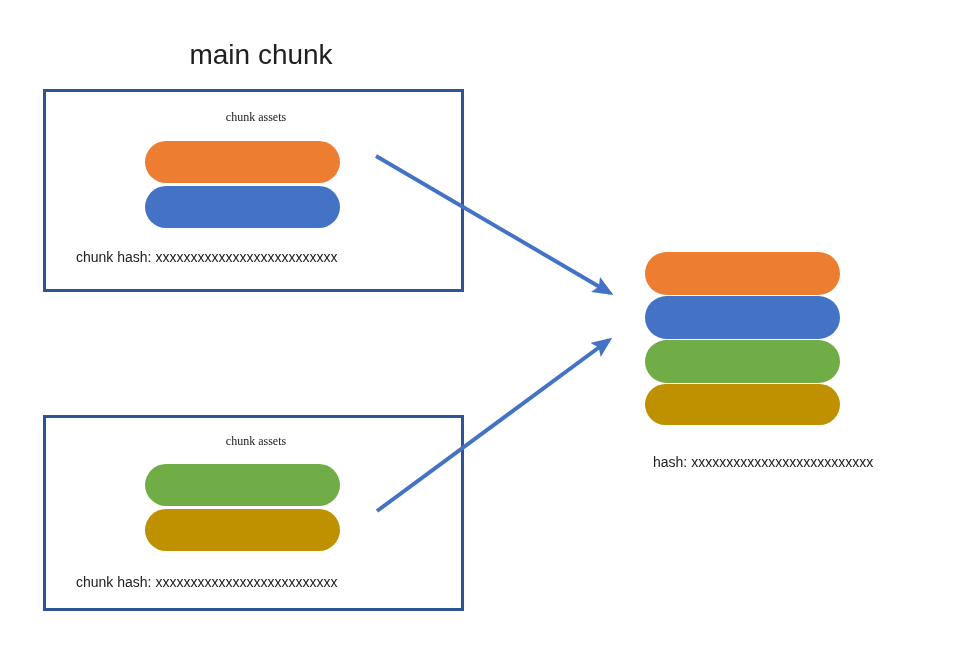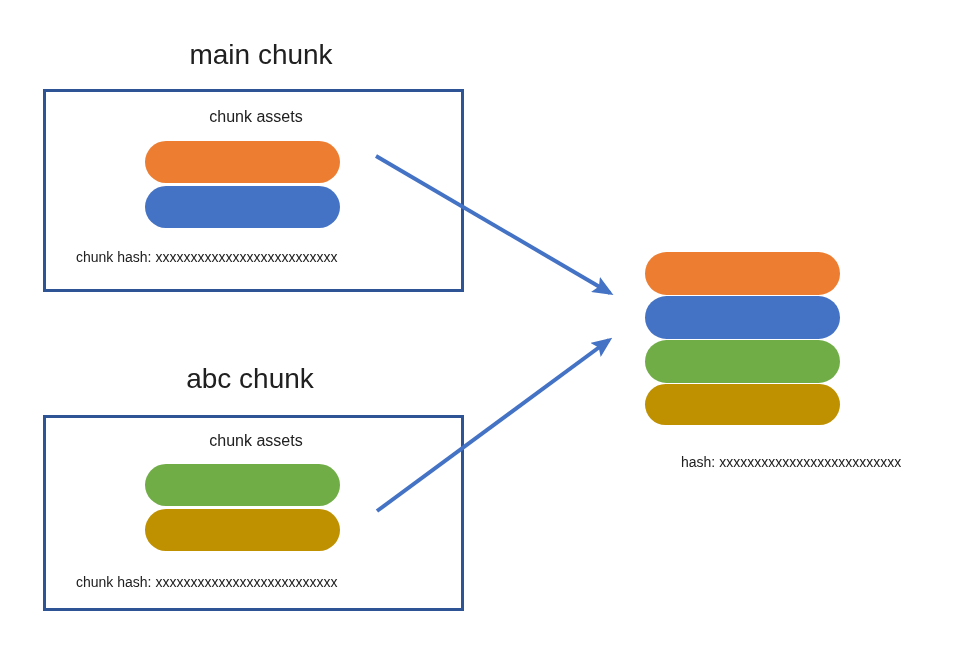--- a/index.html
+++ b/index.html
@@ -32,25 +32,26 @@
 
   
   .chunk-box {
     border: 3px solid #2E5496;
     background: #ffffff;
     box-sizing: border-box;
   }
 
   
   .assets-label {
-    font-size: 16px;
+    font-size: 12px;
     line-height: 26px;
     color: #202020;
     text-align: center;
     white-space: nowrap;
+    font-family: Liberation Serif, serif;
   }
   .hash-label {
     font-size: 14px;
     line-height: 26px;
     color: #202020;
     white-space: nowrap;
   }
 
   
   .pill {
@@ -78,21 +79,20 @@
 
     <div class="abs assets-label" style="left:60px; top:12px; width:300px;">chunk assets</div>
 
     <div class="abs pill" style="left:99px; top:49px; width:195px; height:42px; background:#ED7D31;"></div>
 
     <div class="abs pill" style="left:99px; top:94px; width:195px; height:42px; background:#4472C4;"></div>
 
     <div class="abs hash-label" style="left:30px; top:152px;">chunk hash: xxxxxxxxxxxxxxxxxxxxxxxxxx</div>
   </div>
 
-  <div class="abs chunk-title" style="left:130px; top:362px; width:240px;">abc chunk</div>
 
   <div class="abs chunk-box" style="left:43px; top:415px; width:421px; height:196px;">
 
     <div class="abs assets-label" style="left:60px; top:10px; width:300px;">chunk assets</div>
 
     <div class="abs pill" style="left:99px; top:46px; width:195px; height:42px; background:#70AD47;"></div>
 
     <div class="abs pill" style="left:99px; top:91px; width:195px; height:42px; background:#BF9000;"></div>
 
     <div class="abs hash-label" style="left:30px; top:151px;">chunk hash: xxxxxxxxxxxxxxxxxxxxxxxxxx</div>
@@ -100,21 +100,21 @@
 
 
   <div class="abs pill" style="left:645px; top:252px; width:195px; height:43px; background:#ED7D31;"></div>
 
   <div class="abs pill" style="left:645px; top:296px; width:195px; height:43px; background:#4472C4;"></div>
 
   <div class="abs pill" style="left:645px; top:340px; width:195px; height:43px; background:#70AD47;"></div>
 
   <div class="abs pill" style="left:645px; top:384px; width:195px; height:41px; background:#BF9000;"></div>
 
-  <div class="abs hash-label" style="left:653px; top:449px;margin-left:28px;">hash: xxxxxxxxxxxxxxxxxxxxxxxxxx</div>
+  <div class="abs hash-label" style="left:653px; top:449px;">hash: xxxxxxxxxxxxxxxxxxxxxxxxxx</div>
 
   <svg id="arrows" viewBox="0 0 977 658" xmlns="http://www.w3.org/2000/svg">
     <defs>
       <marker id="ah" markerWidth="5.2" markerHeight="4.4" refX="4.2" refY="2.2" orient="auto" markerUnits="strokeWidth">
         <path d="M0,0 L5.2,2.2 L0,4.4 L1.0,2.2 Z" fill="#4472C4"></path>
       </marker>
     </defs>
     <line x1="376" y1="156" x2="610" y2="293" stroke="#4472C4" stroke-width="4" marker-end="url(#ah)"></line>
     <line x1="377" y1="511" x2="609" y2="340" stroke="#4472C4" stroke-width="4" marker-end="url(#ah)"></line>
   </svg>

